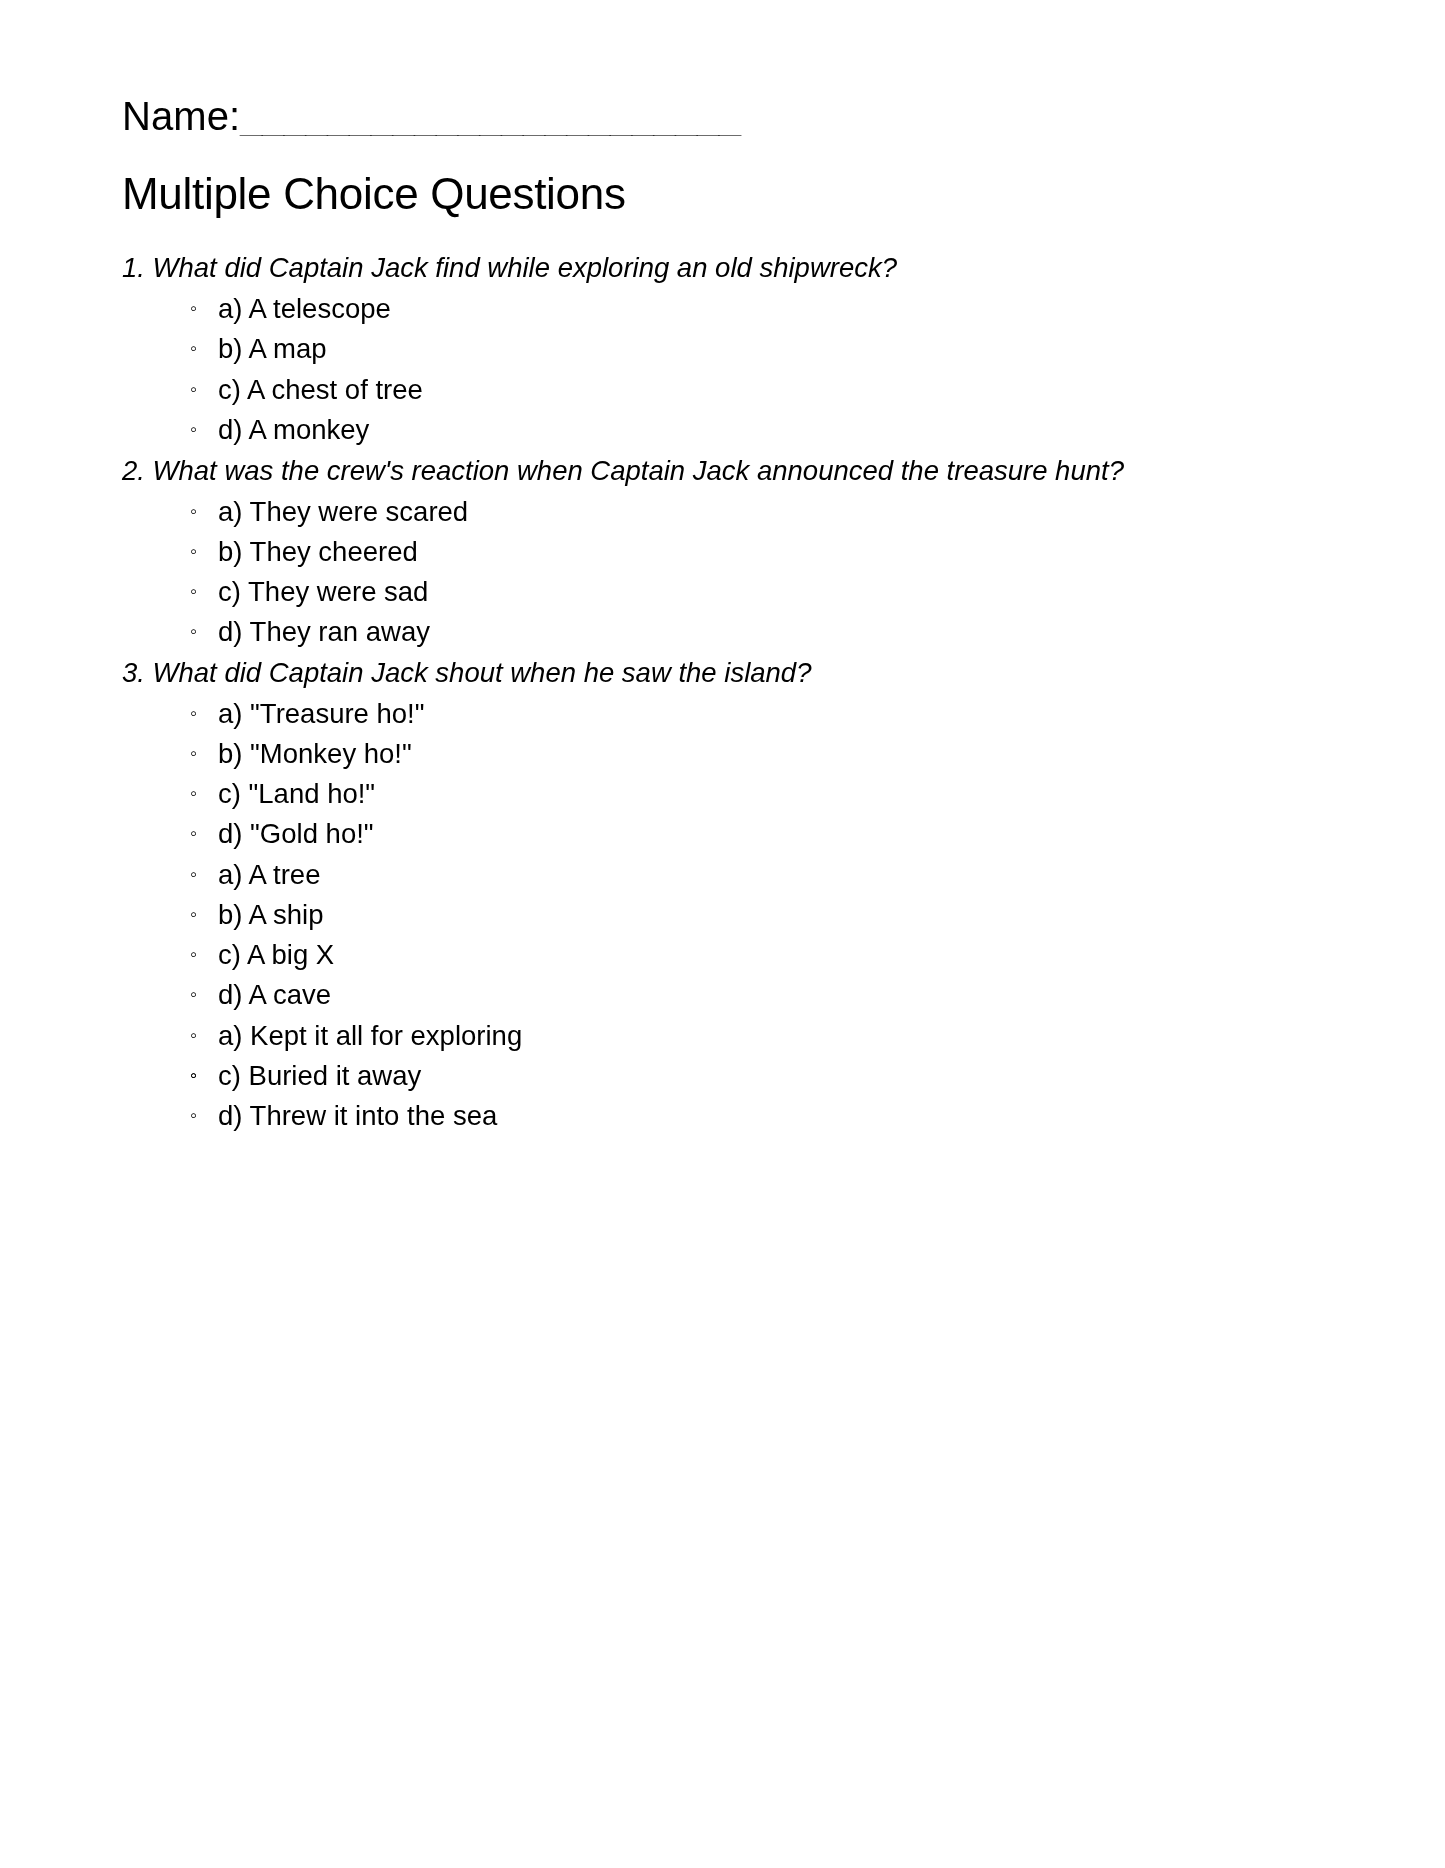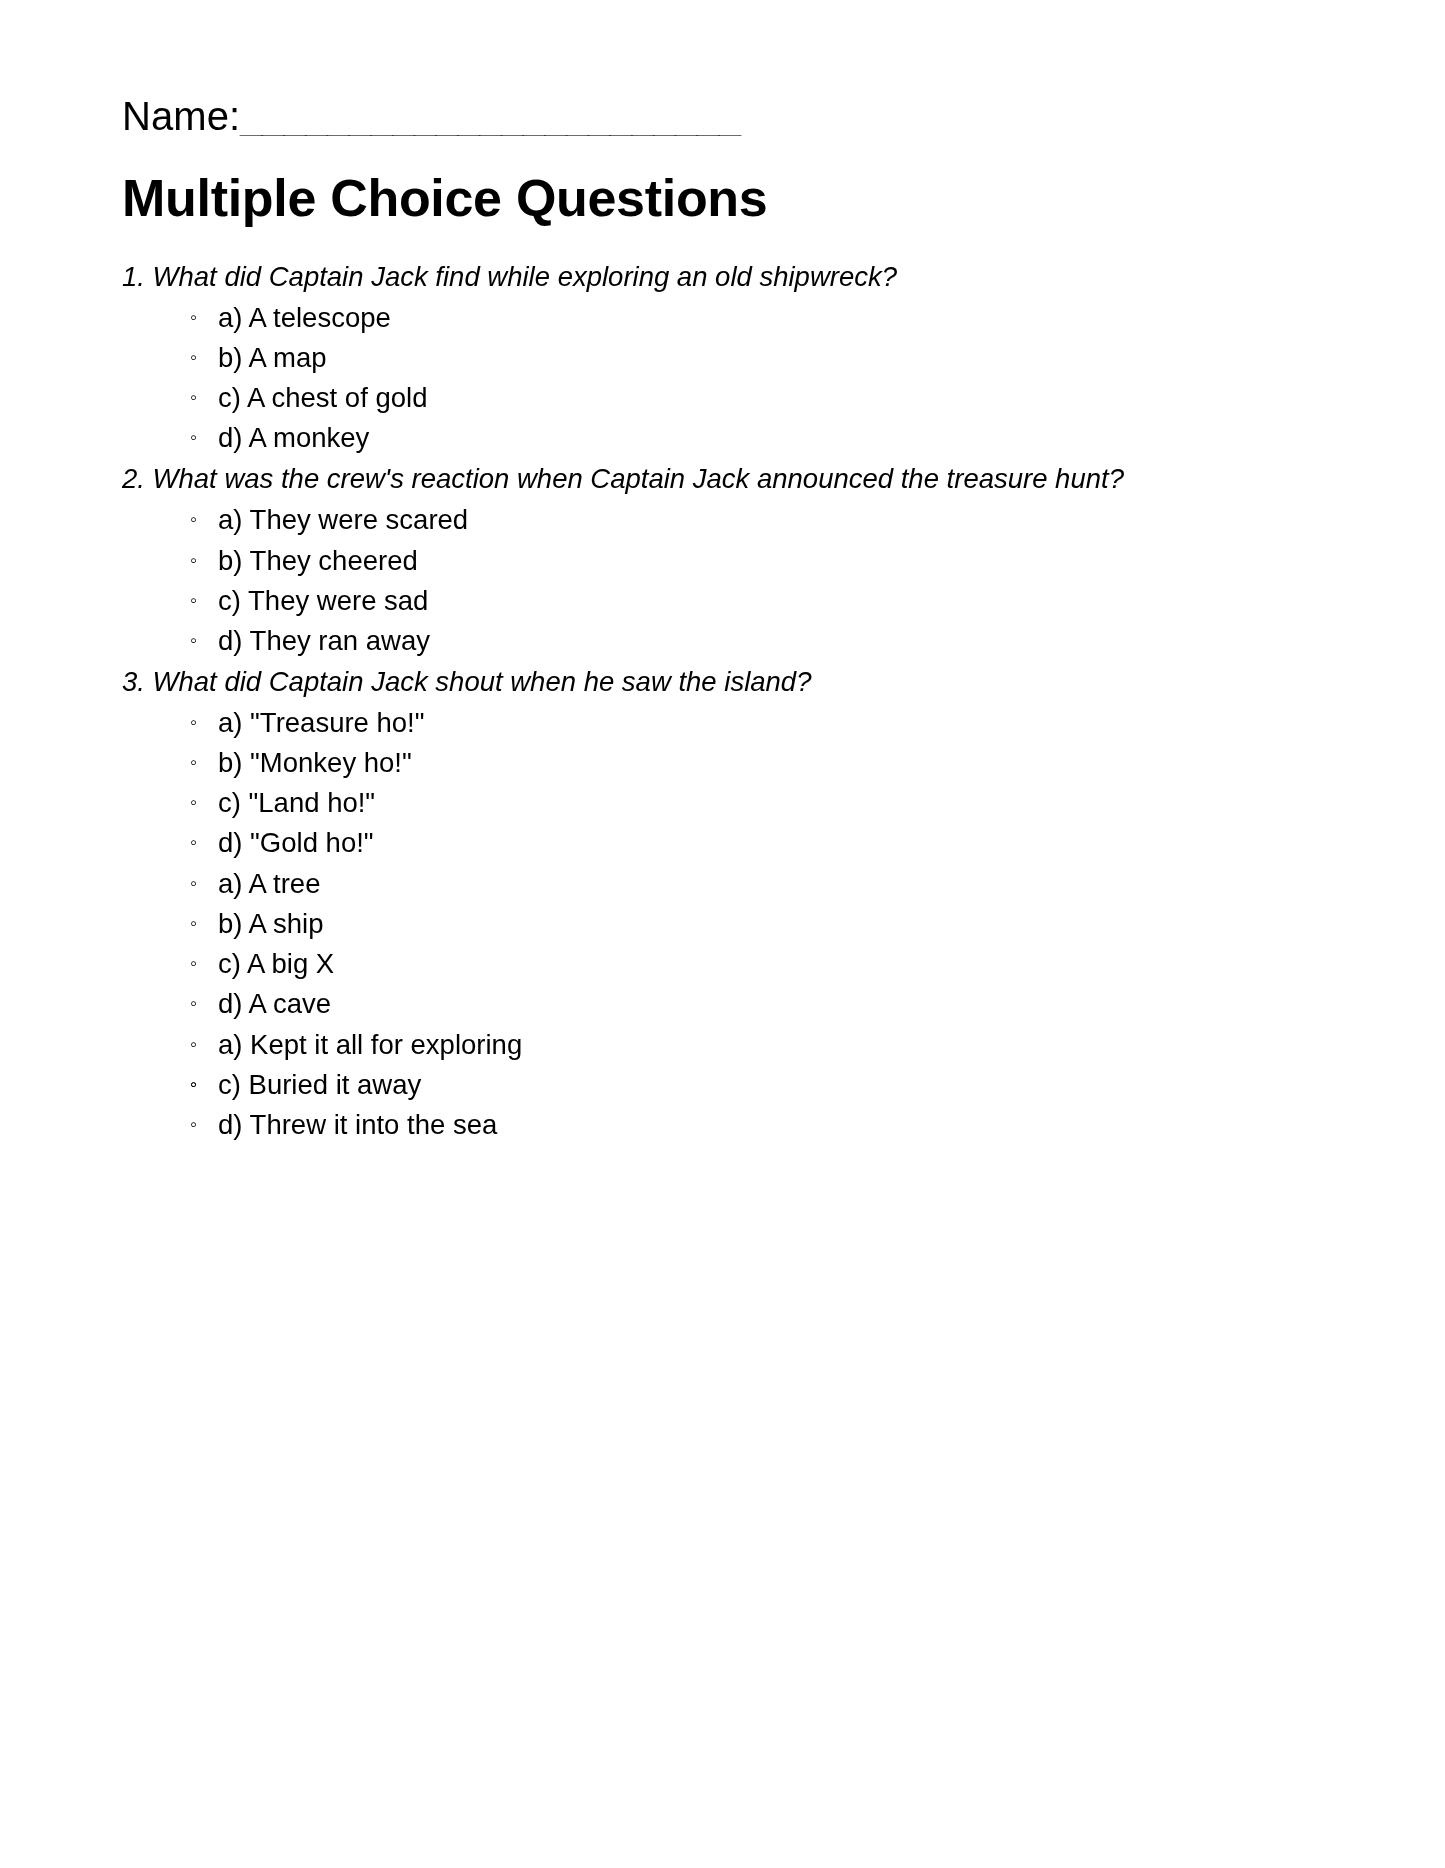--- a/index.html
+++ b/index.html
@@ -31,22 +31,22 @@
     overflow: hidden;
     letter-spacing: 0.1px;
   }
   .field-line.name { margin-bottom: 34px; }
   .field-line.date { margin-bottom: 22px; }
   .field-label { }
   .field-rule { letter-spacing: -0.5px; }
 
   
   .doc-title {
-    font-size: 52px;
-    font-weight: bold;
+    font-size: 44px;
+    font-weight: normal;
     line-height: 1.1;
     margin: 16px 0 30px 0;
     letter-spacing: -0.3px;
   }
 
   
   .qblock { margin: 0; }
   .question {
     font-size: 27.5px;
     line-height: 1.42;
@@ -90,21 +90,21 @@
 
 
   <h1 class="doc-title">Multiple Choice Questions</h1>
 
   <div id="questions-root">
       <div class="qblock">
         <p class="question">1. What did Captain Jack find while exploring an old shipwreck?</p>
         <ul class="options">
           <li class="option"><span class="bullet">◦</span><span class="option-label">a) A telescope</span></li>
           <li class="option"><span class="bullet">◦</span><span class="option-label">b) A map</span></li>
-          <li class="option"><span class="bullet">◦</span><span class="option-label">c) A chest of gold</span></li>
+          <li class="option"><span class="bullet">◦</span><span class="option-label">c) A chest of tree</span></li>
           <li class="option"><span class="bullet">◦</span><span class="option-label">d) A monkey</span></li>
         </ul>
       </div>
       <div class="qblock">
         <p class="question justify">2. What was the crew's reaction when Captain Jack announced the treasure hunt?</p>
         <ul class="options">
           <li class="option"><span class="bullet">◦</span><span class="option-label">a) They were scared</span></li>
           <li class="option"><span class="bullet">◦</span><span class="option-label">b) They cheered</span></li>
           <li class="option"><span class="bullet">◦</span><span class="option-label">c) They were sad</span></li>
           <li class="option"><span class="bullet">◦</span><span class="option-label">d) They ran away</span></li>

